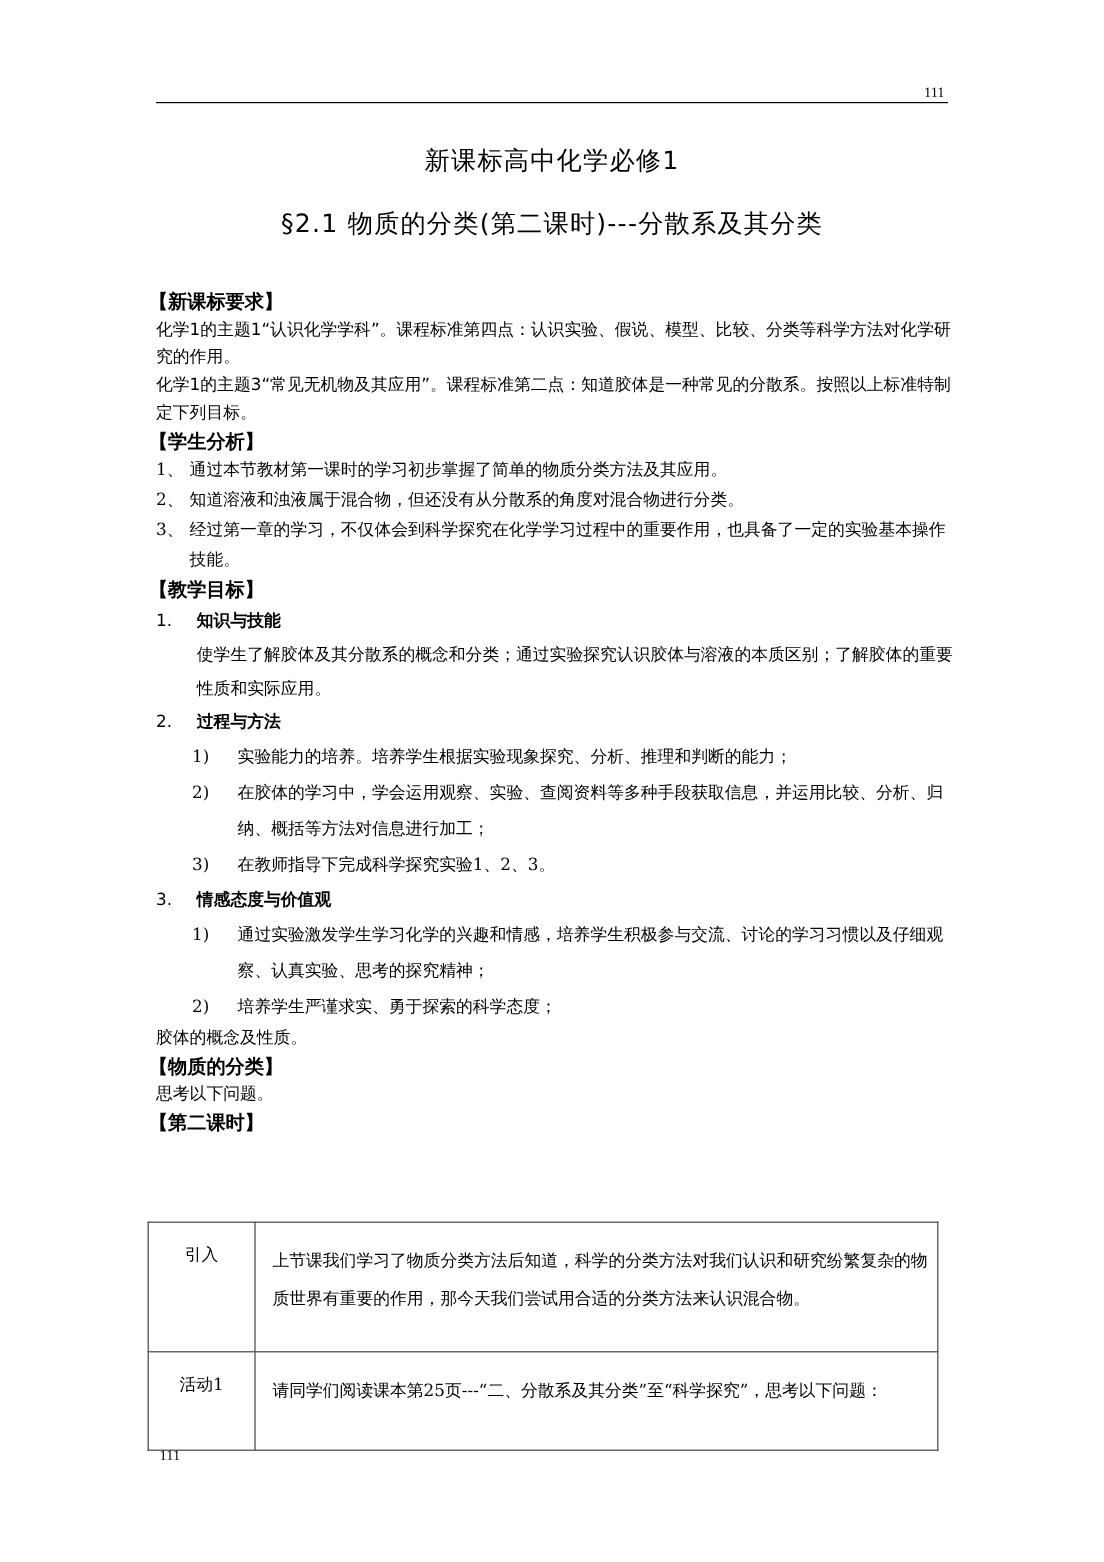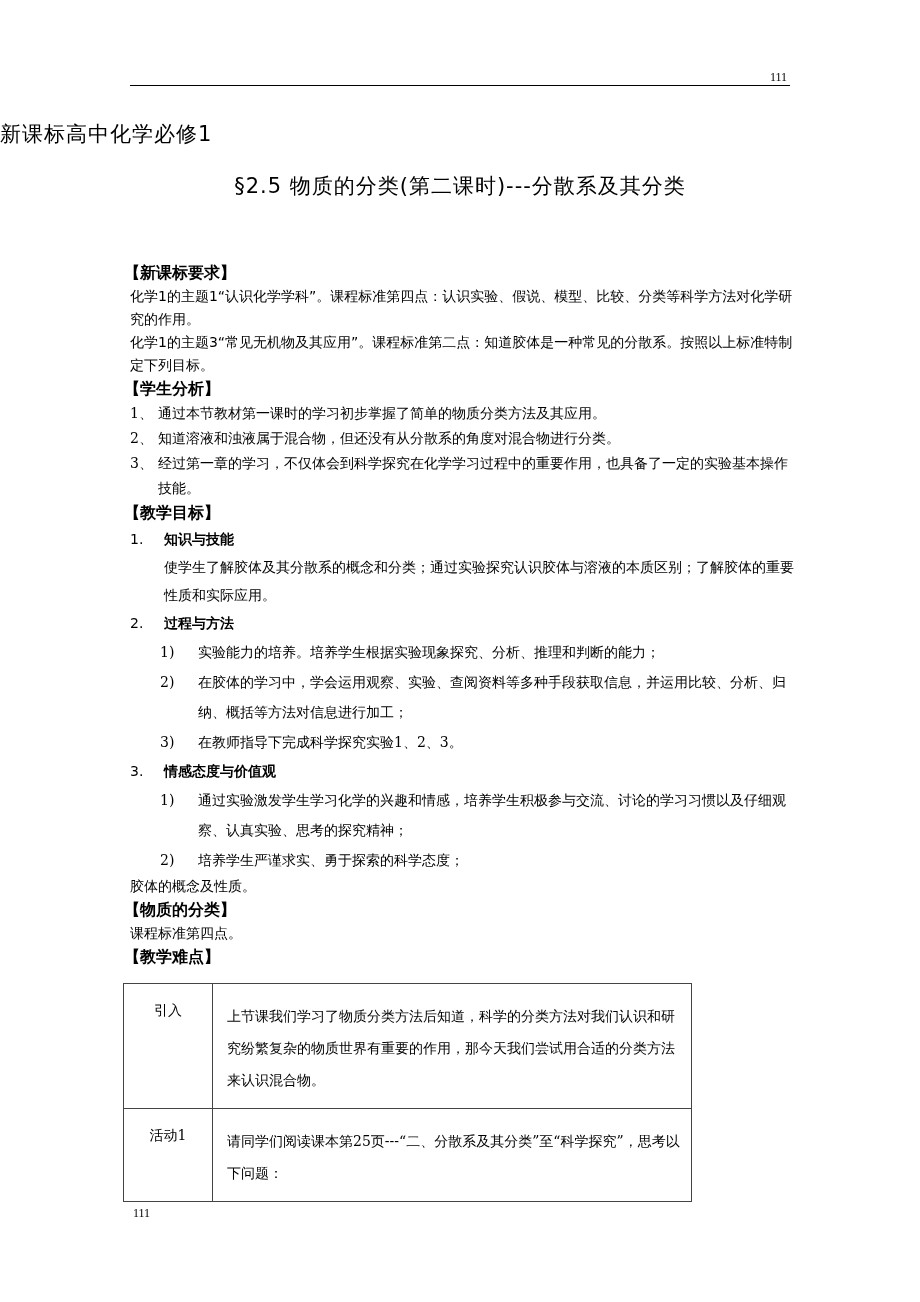--- a/index.html
+++ b/index.html
@@ -1,46 +1,46 @@
 <!DOCTYPE html>
 <html><head>
 <meta charset="utf-8">
 <style>
   html, body { margin: 0; padding: 0; background: #ffffff; }
   body { width: 920px; height: 1302px; position: relative; overflow: hidden; color: #000; font-family: "DejaVu Serif", serif; }
   .header-num { position: absolute; left: 770px; top: 70px; font-size: 12px; font-family: "Liberation Serif", serif; }
   .header-rule { position: absolute; left: 130px; top: 85px; width: 660px; height: 0; border-top: 1.5px solid #000; }
-  .title1 { position: absolute; left: 0; width: 920px; top: 120px; text-align: left; font-size: 21px; font-family: "DejaVu Sans", sans-serif; letter-spacing: 1px; }
+  .title1 { position: absolute; left: 0; width: 920px; top: 120px; text-align: center; font-size: 21px; font-family: "DejaVu Sans", sans-serif; letter-spacing: 1px; }
   .title2 { position: absolute; left: 0; width: 920px; top: 172px; text-align: center; font-size: 21px; font-family: "DejaVu Sans", sans-serif; letter-spacing: 1px; }
-  .content { position: absolute; left: 130px; top: 261px; width: 665px; font-size: 14px; }
+  .content { position: absolute; left: 130px; top: 240px; width: 665px; font-size: 14px; }
   .sec-h { font-family: "DejaVu Sans", sans-serif; font-weight: bold; font-size: 16px; margin-left: -6px; height: 24px; line-height: 24px; }
   .para { font-family: "DejaVu Sans", sans-serif; font-size: 14px; line-height: 23px; }
   .lst { line-height: 25px; font-size: 14px; }
   .lst .row { display: flex; }
   .lst .num { width: 28px; flex: none; }
   .sub-h { display: flex; font-family: "DejaVu Sans", sans-serif; font-weight: bold; font-size: 14px; height: 28px; line-height: 28px; }
   .sub-h .num { width: 34px; font-weight: normal; }
   .indent-para { padding-left: 34px; line-height: 28px; }
   .sub-item { display: flex; padding-left: 30px; line-height: 30px; }
   .sub-item .num { width: 38px; flex: none; }
   .sub-item .txt { flex: 1; }
-  .proc-table { position: absolute; left: 123px; top: 983px; width: 569px; border-collapse: collapse; font-size: 14px; }
+  .proc-table { position: absolute; left: 123px; top: 1018px; width: 659px; border-collapse: collapse; font-size: 14px; }
   .proc-table td { border: 1px solid #444; vertical-align: top; padding: 0; }
   .proc-table .label { width: 88px; text-align: center; padding-top: 18px; }
   .proc-table .body { padding: 16px 8px 12px 14px; line-height: 32px; }
   .footer-num { position: absolute; left: 133px; top: 1206px; font-size: 12px; font-family: "Liberation Serif", serif; }
 </style>
 </head>
 <body>
 
 <div class="header-num">111</div>
 <div class="header-rule"></div>
 
 <div class="title1">新课标高中化学必修1</div>
-<div class="title2">§2.5 物质的分类(第二课时)---分散系及其分类</div>
+<div class="title2">§2.1 物质的分类(第二课时)---分散系及其分类</div>
 
 <div class="content">
 
   <div class="sec-h">【新课标要求】</div>
   <div class="para">化学1的主题1“认识化学学科”。课程标准第四点：认识实验、假说、模型、比较、分类等科学方法对化学研究的作用。</div>
   <div class="para">化学1的主题3“常见无机物及其应用”。课程标准第二点：知道胶体是一种常见的分散系。按照以上标准特制定下列目标。</div>
 
   <div class="sec-h">【学生分析】</div>
   <div class="lst">
     <div class="row">
@@ -91,23 +91,23 @@
     <span class="txt">通过实验激发学生学习化学的兴趣和情感，培养学生积极参与交流、讨论的学习习惯以及仔细观察、认真实验、思考的探究精神；</span>
   </div>
   <div class="sub-item">
     <span class="num">2)</span>
     <span class="txt">培养学生严谨求实、勇于探索的科学态度；</span>
   </div>
 
   <div class="para">胶体的概念及性质。</div>
 
   <div class="sec-h">【物质的分类】</div>
-  <div class="para">课程标准第四点。</div>
+  <div class="para">思考以下问题。</div>
 
-  <div class="sec-h">【教学难点】</div>
+  <div class="sec-h">【第二课时】</div>
 </div>
 
 <table class="proc-table">
   <tbody>
       <tr style="height:108px;">
     <td class="label">引入</td>
     <td class="body">上节课我们学习了物质分类方法后知道，科学的分类方法对我们认识和研究纷繁复杂的物质世界有重要的作用，那今天我们尝试用合适的分类方法来认识混合物。</td>
   </tr>
   <tr style="height:82px;">
     <td class="label">活动1</td>

